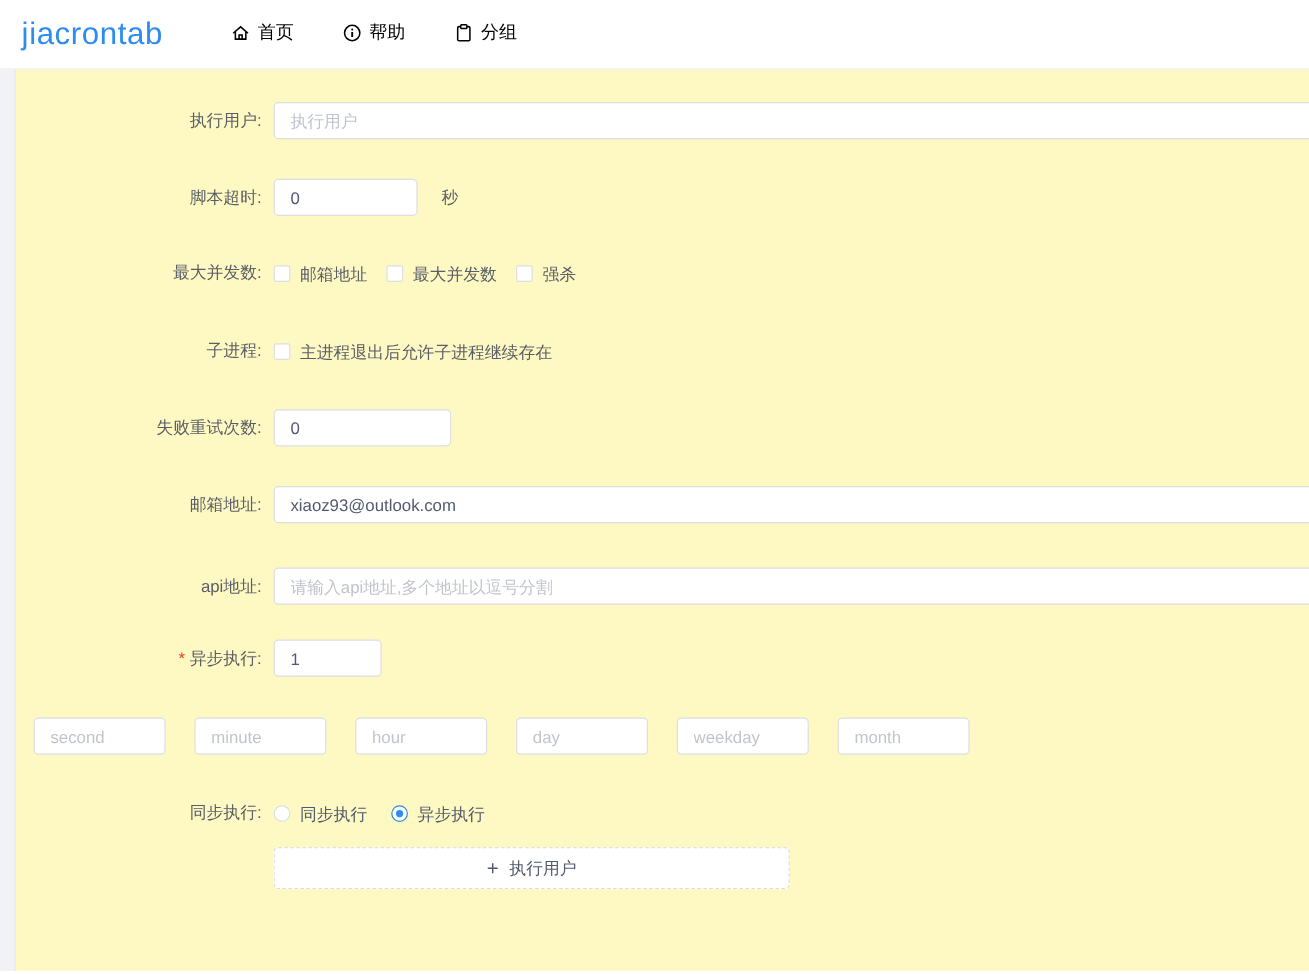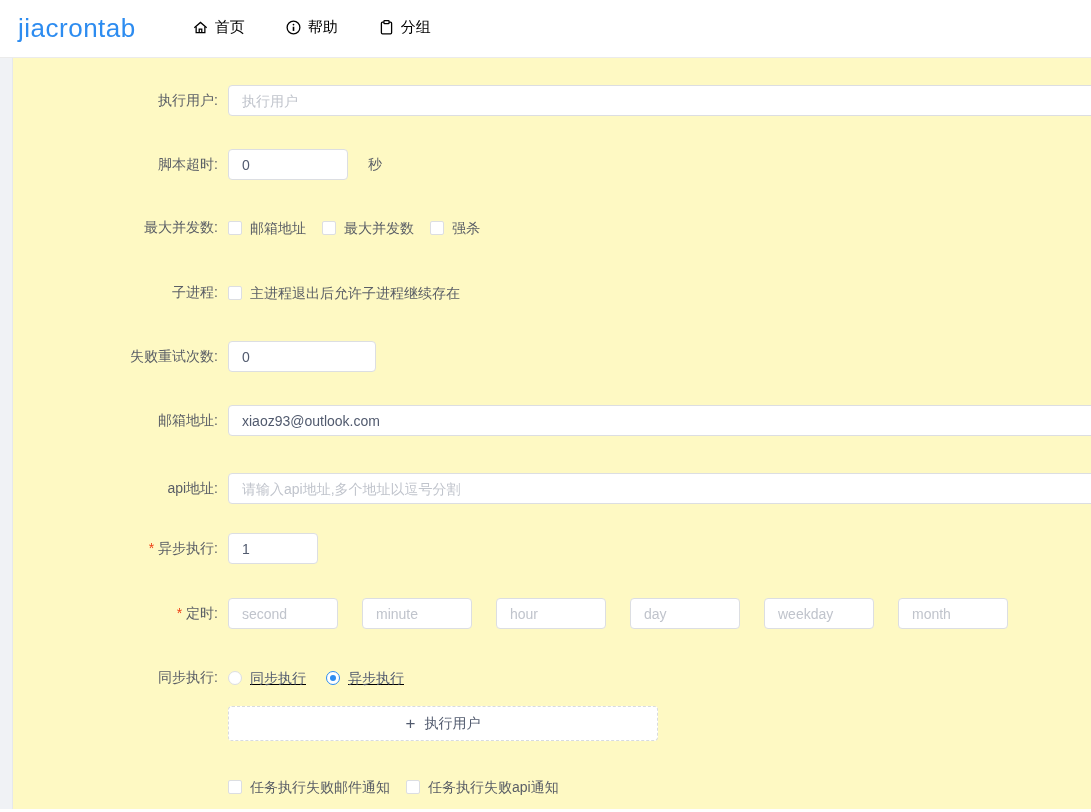--- a/index.html
+++ b/index.html
@@ -44,21 +44,21 @@
 
   .cron-gap { margin-right:24px; }
 
   
   .cb-item { display:flex; align-items:center; margin-right:16px; cursor:pointer; }
   .cb-box { width:14px; height:14px; border:1px solid #dcdee2; border-radius:2px;
     background:#fff; flex:0 0 14px; }
   .cb-label { font-size:14px; color:#5a5e66; margin-left:8px; line-height:20px; }
 
   
-  .rd-item { display:flex; align-items:center; margin-right:20px; cursor:pointer;text-decoration:underline; }
+  .rd-item { display:flex; align-items:center; margin-right:20px; cursor:pointer; }
   .rd-circle { width:14px; height:14px; border:1px solid #dcdee2; border-radius:50%;
     background:#fff; flex:0 0 14px; position:relative; }
   .rd-item.checked .rd-circle { border-color:#2d8cf0; border-width:1.5px; }
   .rd-item.checked .rd-circle::after { content:""; position:absolute; left:50%; top:50%;
     width:6px; height:6px; margin:-3px 0 0 -3px; border-radius:50%; background:#2d8cf0; }
   .rd-label { font-size:14px; color:#515a6e; margin-left:8px; line-height:20px; }
 
   
   .dash-btn { width:430px; height:35px; border:1px dashed #d7dbe0; border-radius:4px;
     display:flex; align-items:center; justify-content:center; cursor:pointer;
@@ -178,21 +178,20 @@
     </div>
 
     <div class="form-item" style="margin-bottom:34px">
       <div class="form-label"><i class="req">*</i><span>异步执行:</span></div>
       <div class="ctl">
         <input class="txt w-90" value="1" style="">
       </div>
     </div>
 
     <div class="form-item" style="margin-bottom:39px">
-      <div class="form-label"><i class="req">*</i><span>定时:</span></div>
       <div class="ctl">
         <input class="txt w-110 cron-gap" placeholder="second" style="">
         <input class="txt w-110 cron-gap" placeholder="minute" style="">
         <input class="txt w-110 cron-gap" placeholder="hour" style="">
         <input class="txt w-110 cron-gap" placeholder="day" style="">
         <input class="txt w-110 cron-gap" placeholder="weekday" style="">
         <input class="txt w-110" placeholder="month" style="">
       </div>
     </div>
 
@@ -213,28 +212,15 @@
     <div class="form-item" style="margin-bottom:36px">
       <div class="form-label"></div>
       <div class="ctl">
         <div class="dash-btn">
           <span class="plus">+</span>
           <span>执行用户</span>
         </div>
       </div>
     </div>
 
-    <div class="form-item">
-      <div class="form-label"></div>
-      <div class="ctl">
-        <span class="cb-item">
-          <span class="cb-box"></span>
-          <span class="cb-label">任务执行失败邮件通知</span>
-        </span>
-        <span class="cb-item">
-          <span class="cb-box"></span>
-          <span class="cb-label">任务执行失败api通知</span>
-        </span>
-      </div>
-    </div>
 
   </div>
 </div>
 
 </body></html>

